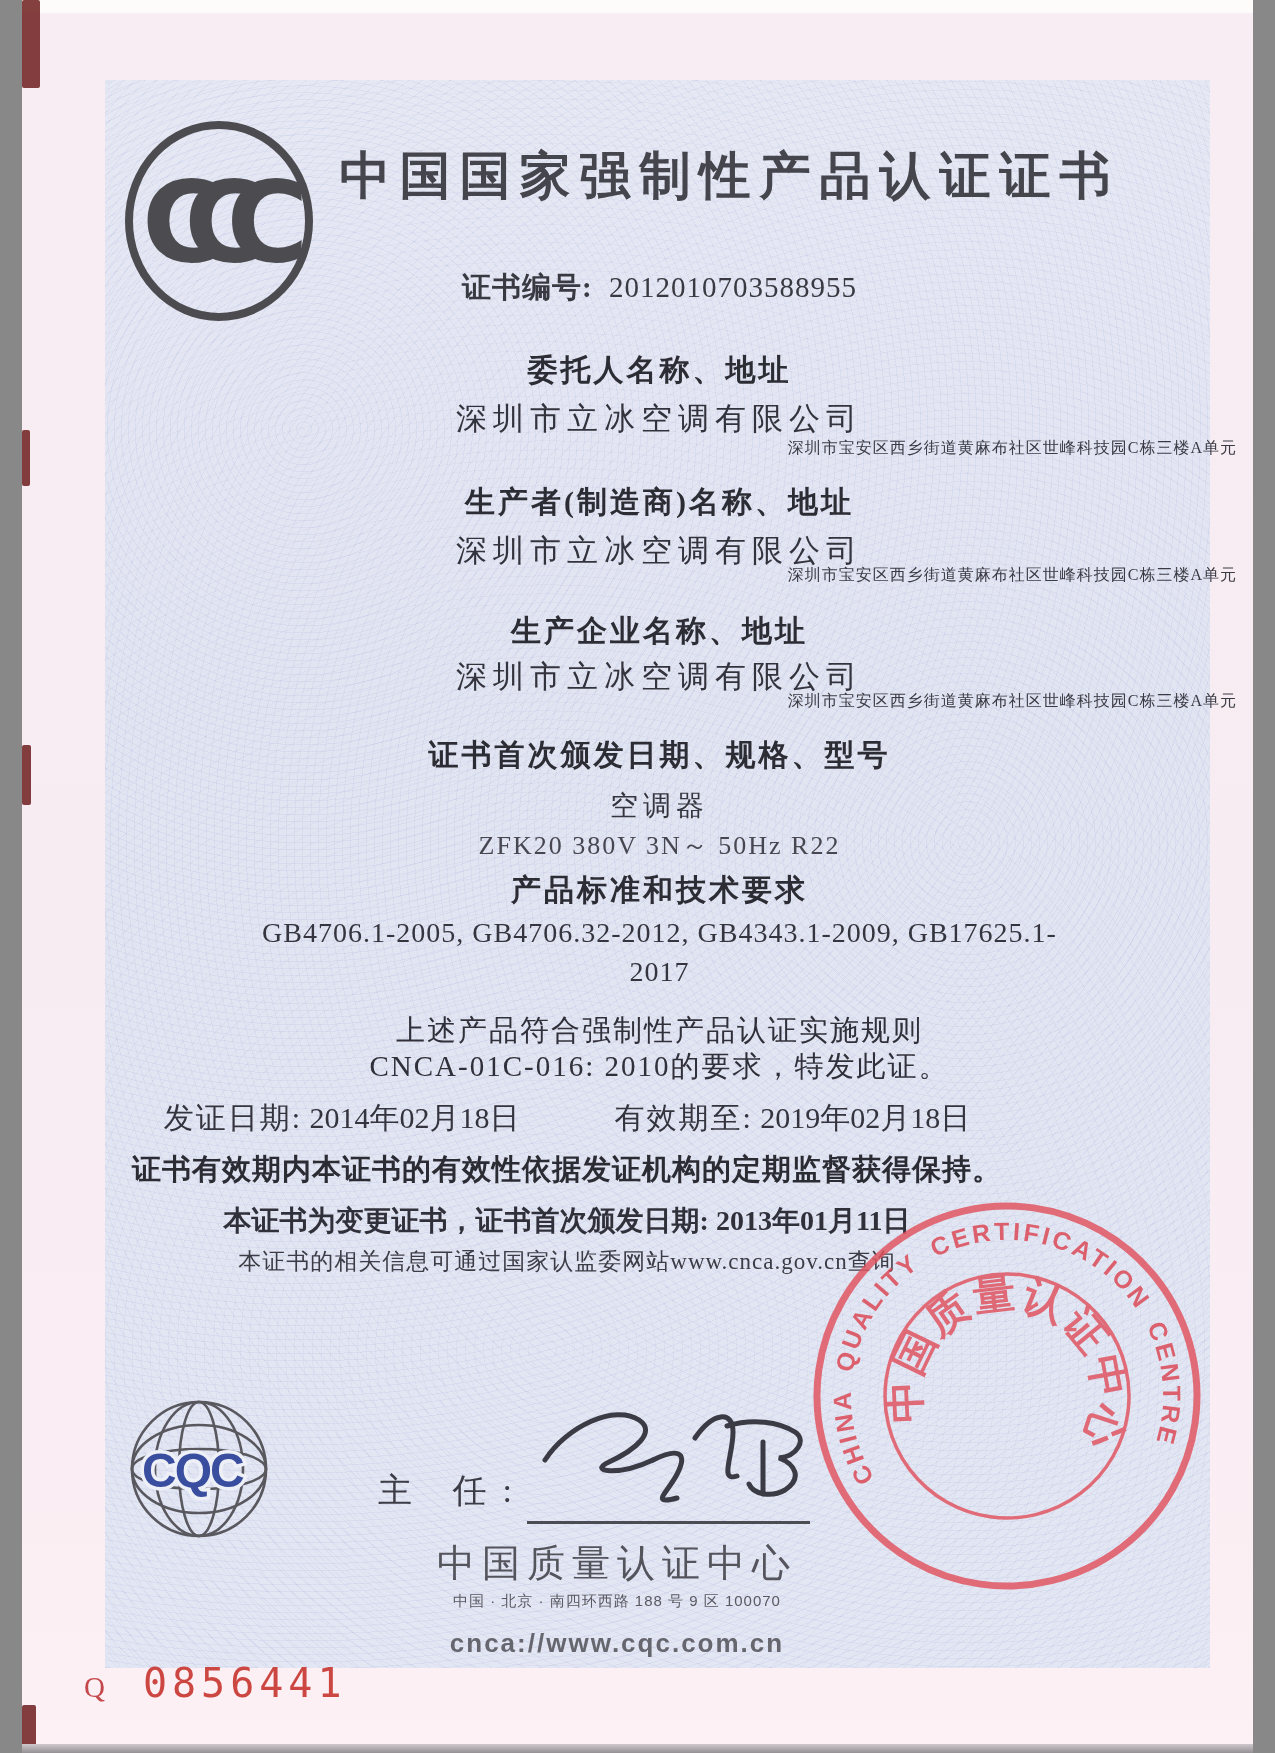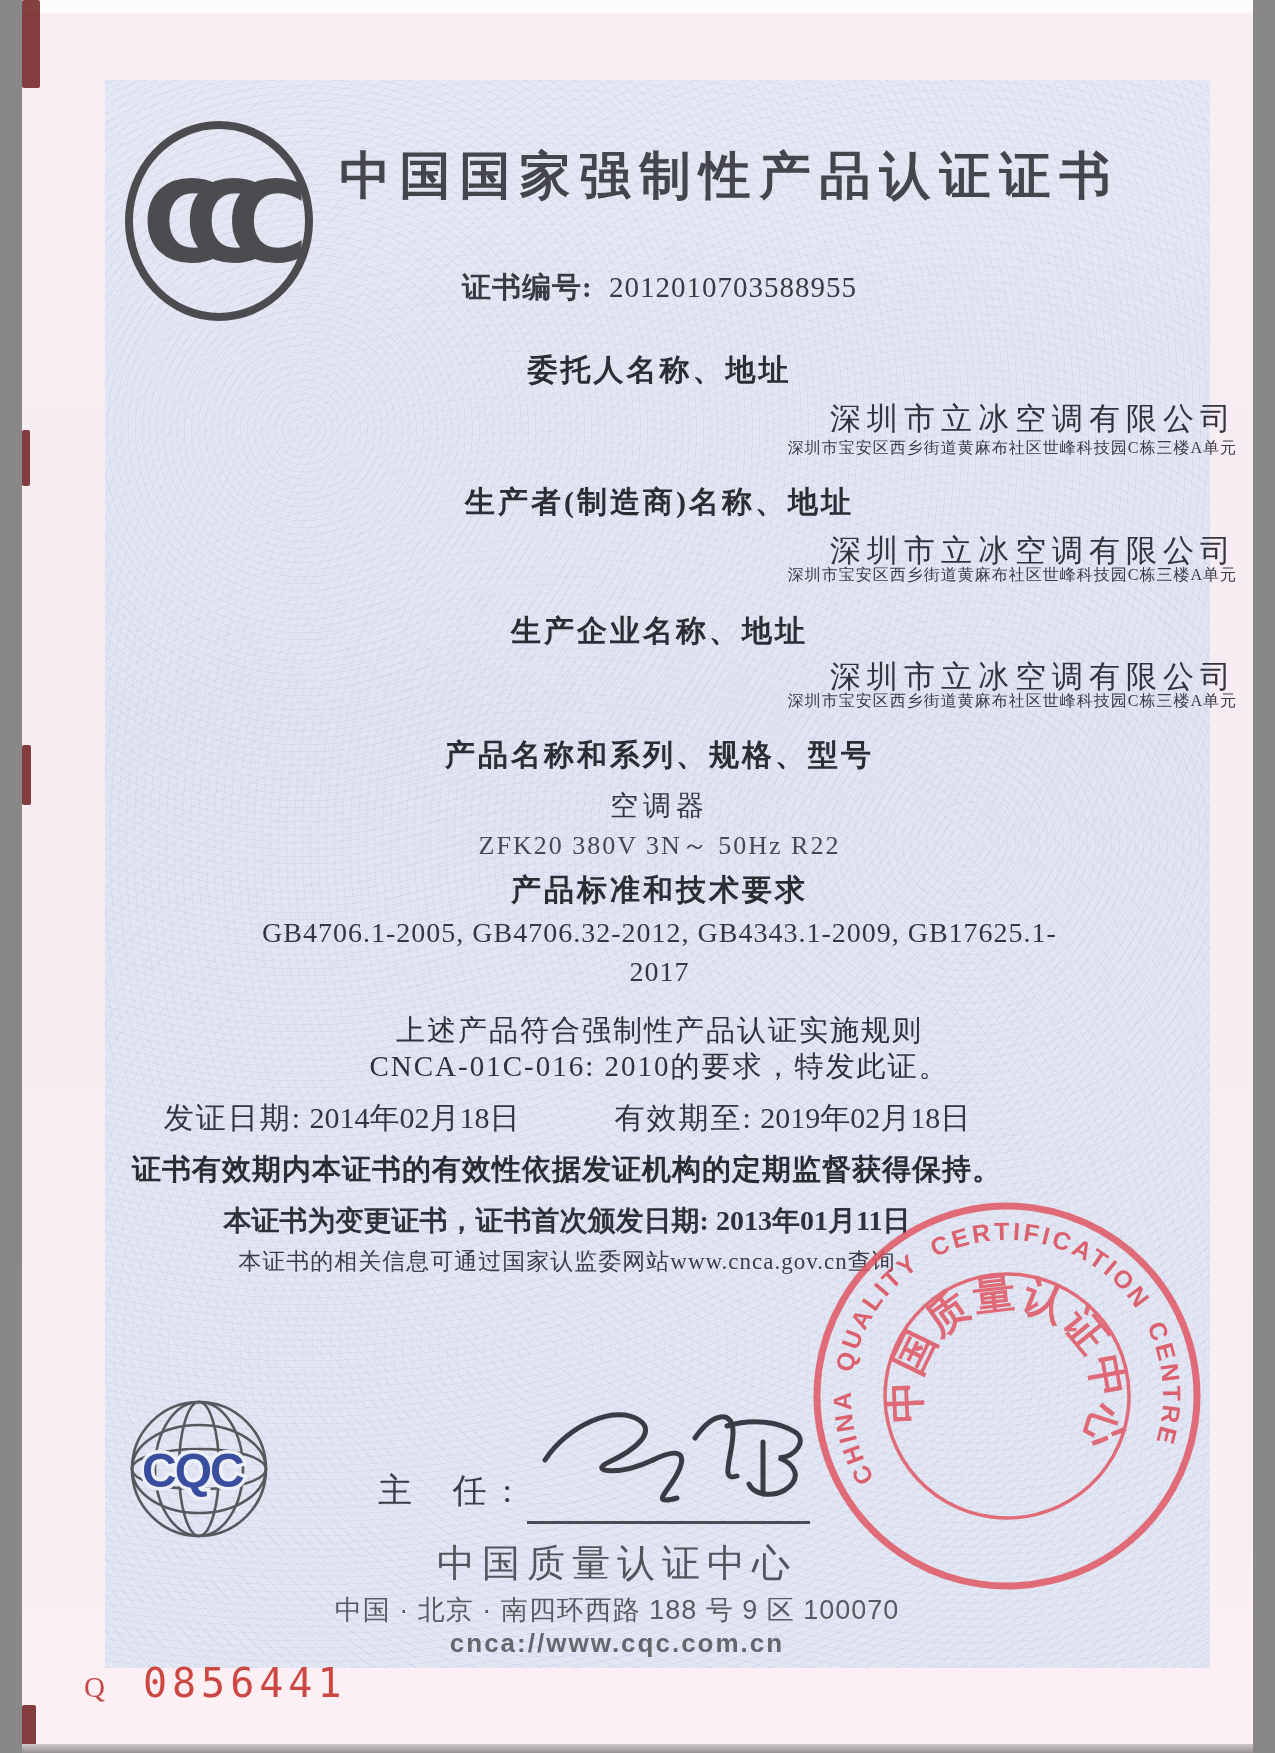--- a/index.html
+++ b/index.html
@@ -19,33 +19,33 @@
       repeating-radial-gradient(circle at 18% 22%, rgba(125,145,205,0.10) 0 1px, transparent 1px 7px),
       repeating-radial-gradient(circle at 78% 48%, rgba(125,145,205,0.09) 0 1px, transparent 1px 8px),
       repeating-radial-gradient(circle at 40% 80%, rgba(150,130,195,0.07) 0 1px, transparent 1px 9px),
       linear-gradient(180deg,#e6e9f4 0,#e1e4f1 40%,#e3e6f3 100%);
   }
   .line{position:absolute;left:60px;width:1155px;text-align:center;white-space:nowrap;}
   .line2{position:absolute;left:40px;width:1010px;text-align:center;white-space:nowrap;}
   .title{font-size:51px;font-weight:600;letter-spacing:9px;color:#45454d;}
   .certno{font-size:29px;letter-spacing:1px;color:#393942;}
   .heading{font-size:30px;font-weight:700;color:#2c2c34;letter-spacing:3px;}
-  .company{font-size:31px;letter-spacing:6px;color:#33333d;text-align:right;}
+  .company{font-size:31px;letter-spacing:6px;color:#33333d;}
   .addr{font-size:16px;letter-spacing:1px;color:#3a3a44;text-align:right;}
   .plain{font-size:28px;color:#35353f;}
   .model{font-size:26px;color:#474752;letter-spacing:2px;}
   .std{font-size:28px;color:#35353f;letter-spacing:1px;}
   .conf{font-size:29px;color:#30303a;letter-spacing:2px;}
   .daterow{display:flex;justify-content:center;gap:95px;font-size:30px;}
   .daterow b{font-weight:400;letter-spacing:2px;}
   .validity{font-size:29px;font-weight:700;letter-spacing:1px;color:#2b2b33;}
   .change{font-size:28px;font-weight:600;color:#30303a;}
   .query{font-size:23px;color:#3c3c46;letter-spacing:1px;}
   .orgname{font-size:38px;letter-spacing:7px;color:#54545c;font-weight:500;}
-  .orgaddr{font-family:"Liberation Sans","DejaVu Sans",sans-serif;font-size:27px;color:#595961;letter-spacing:1px;}
+  .orgaddr{font-family:"Liberation Sans","DejaVu Sans",sans-serif;font-size:15px;color:#595961;letter-spacing:1px;}
   .orgweb{font-family:"Liberation Sans","DejaVu Sans",sans-serif;font-size:26px;font-weight:700;color:#66666e;letter-spacing:2px;}
   .footline{position:absolute;left:85px;width:1020px;text-align:center;white-space:nowrap;}
   #director{position:absolute;left:356px;top:1468px;font-size:34px;letter-spacing:16px;color:#3c3c46;}
   #sigline{position:absolute;left:505px;top:1521px;width:283px;height:3px;background:#4c4c55;}
   #serial{position:absolute;left:62px;top:1660px;white-space:nowrap;}
   #serial .q{font-size:29px;color:#c4484b;font-family:"Liberation Serif",serif;margin-right:38px;}
   #serial .num{font-size:40px;color:#cc4741;font-family:"DejaVu Sans Mono","Liberation Mono",monospace;letter-spacing:5px;}
   .mark{position:absolute;background:#6f1d1d;opacity:.85;border-radius:2px;}
   #bottomedge{position:absolute;left:0;bottom:0;width:100%;height:9px;background:linear-gradient(180deg,#cfc8cc,#949094);}
   svg{position:absolute;overflow:visible;}
@@ -72,21 +72,21 @@
   <div class="line addr" style="top:438px;">深圳市宝安区西乡街道黄麻布社区世峰科技园C栋三楼A单元</div>
 
   <div class="line heading" style="top:482px;">生产者(制造商)名称、地址</div>
   <div class="line company" style="top:530px;">深圳市立冰空调有限公司</div>
   <div class="line addr" style="top:565px;">深圳市宝安区西乡街道黄麻布社区世峰科技园C栋三楼A单元</div>
 
   <div class="line heading" style="top:611px;">生产企业名称、地址</div>
   <div class="line company" style="top:656px;">深圳市立冰空调有限公司</div>
   <div class="line addr" style="top:691px;">深圳市宝安区西乡街道黄麻布社区世峰科技园C栋三楼A单元</div>
 
-  <div class="line heading" style="top:735px;">产品名称和系列、规格、型号</div>
+  <div class="line heading" style="top:735px;">证书首次颁发日期、规格、型号</div>
   <div class="line plain" style="top:787px;letter-spacing:5px;">空调器</div>
   <div class="line model" style="top:828px;">ZFK20 380V 3N～ 50Hz R22</div>
 
   <div class="line heading" style="top:870px;">产品标准和技术要求</div>
   <div class="line std" style="top:917px;">GB4706.1-2005, GB4706.32-2012, GB4343.1-2009, GB17625.1-</div>
   <div class="line std" style="top:956px;">2017</div>
 
   <div class="line conf" style="top:1011px;">上述产品符合强制性产品认证实施规则</div>
   <div class="line conf" style="top:1047px;">CNCA-01C-016: 2010的要求，特发此证。</div>
 

